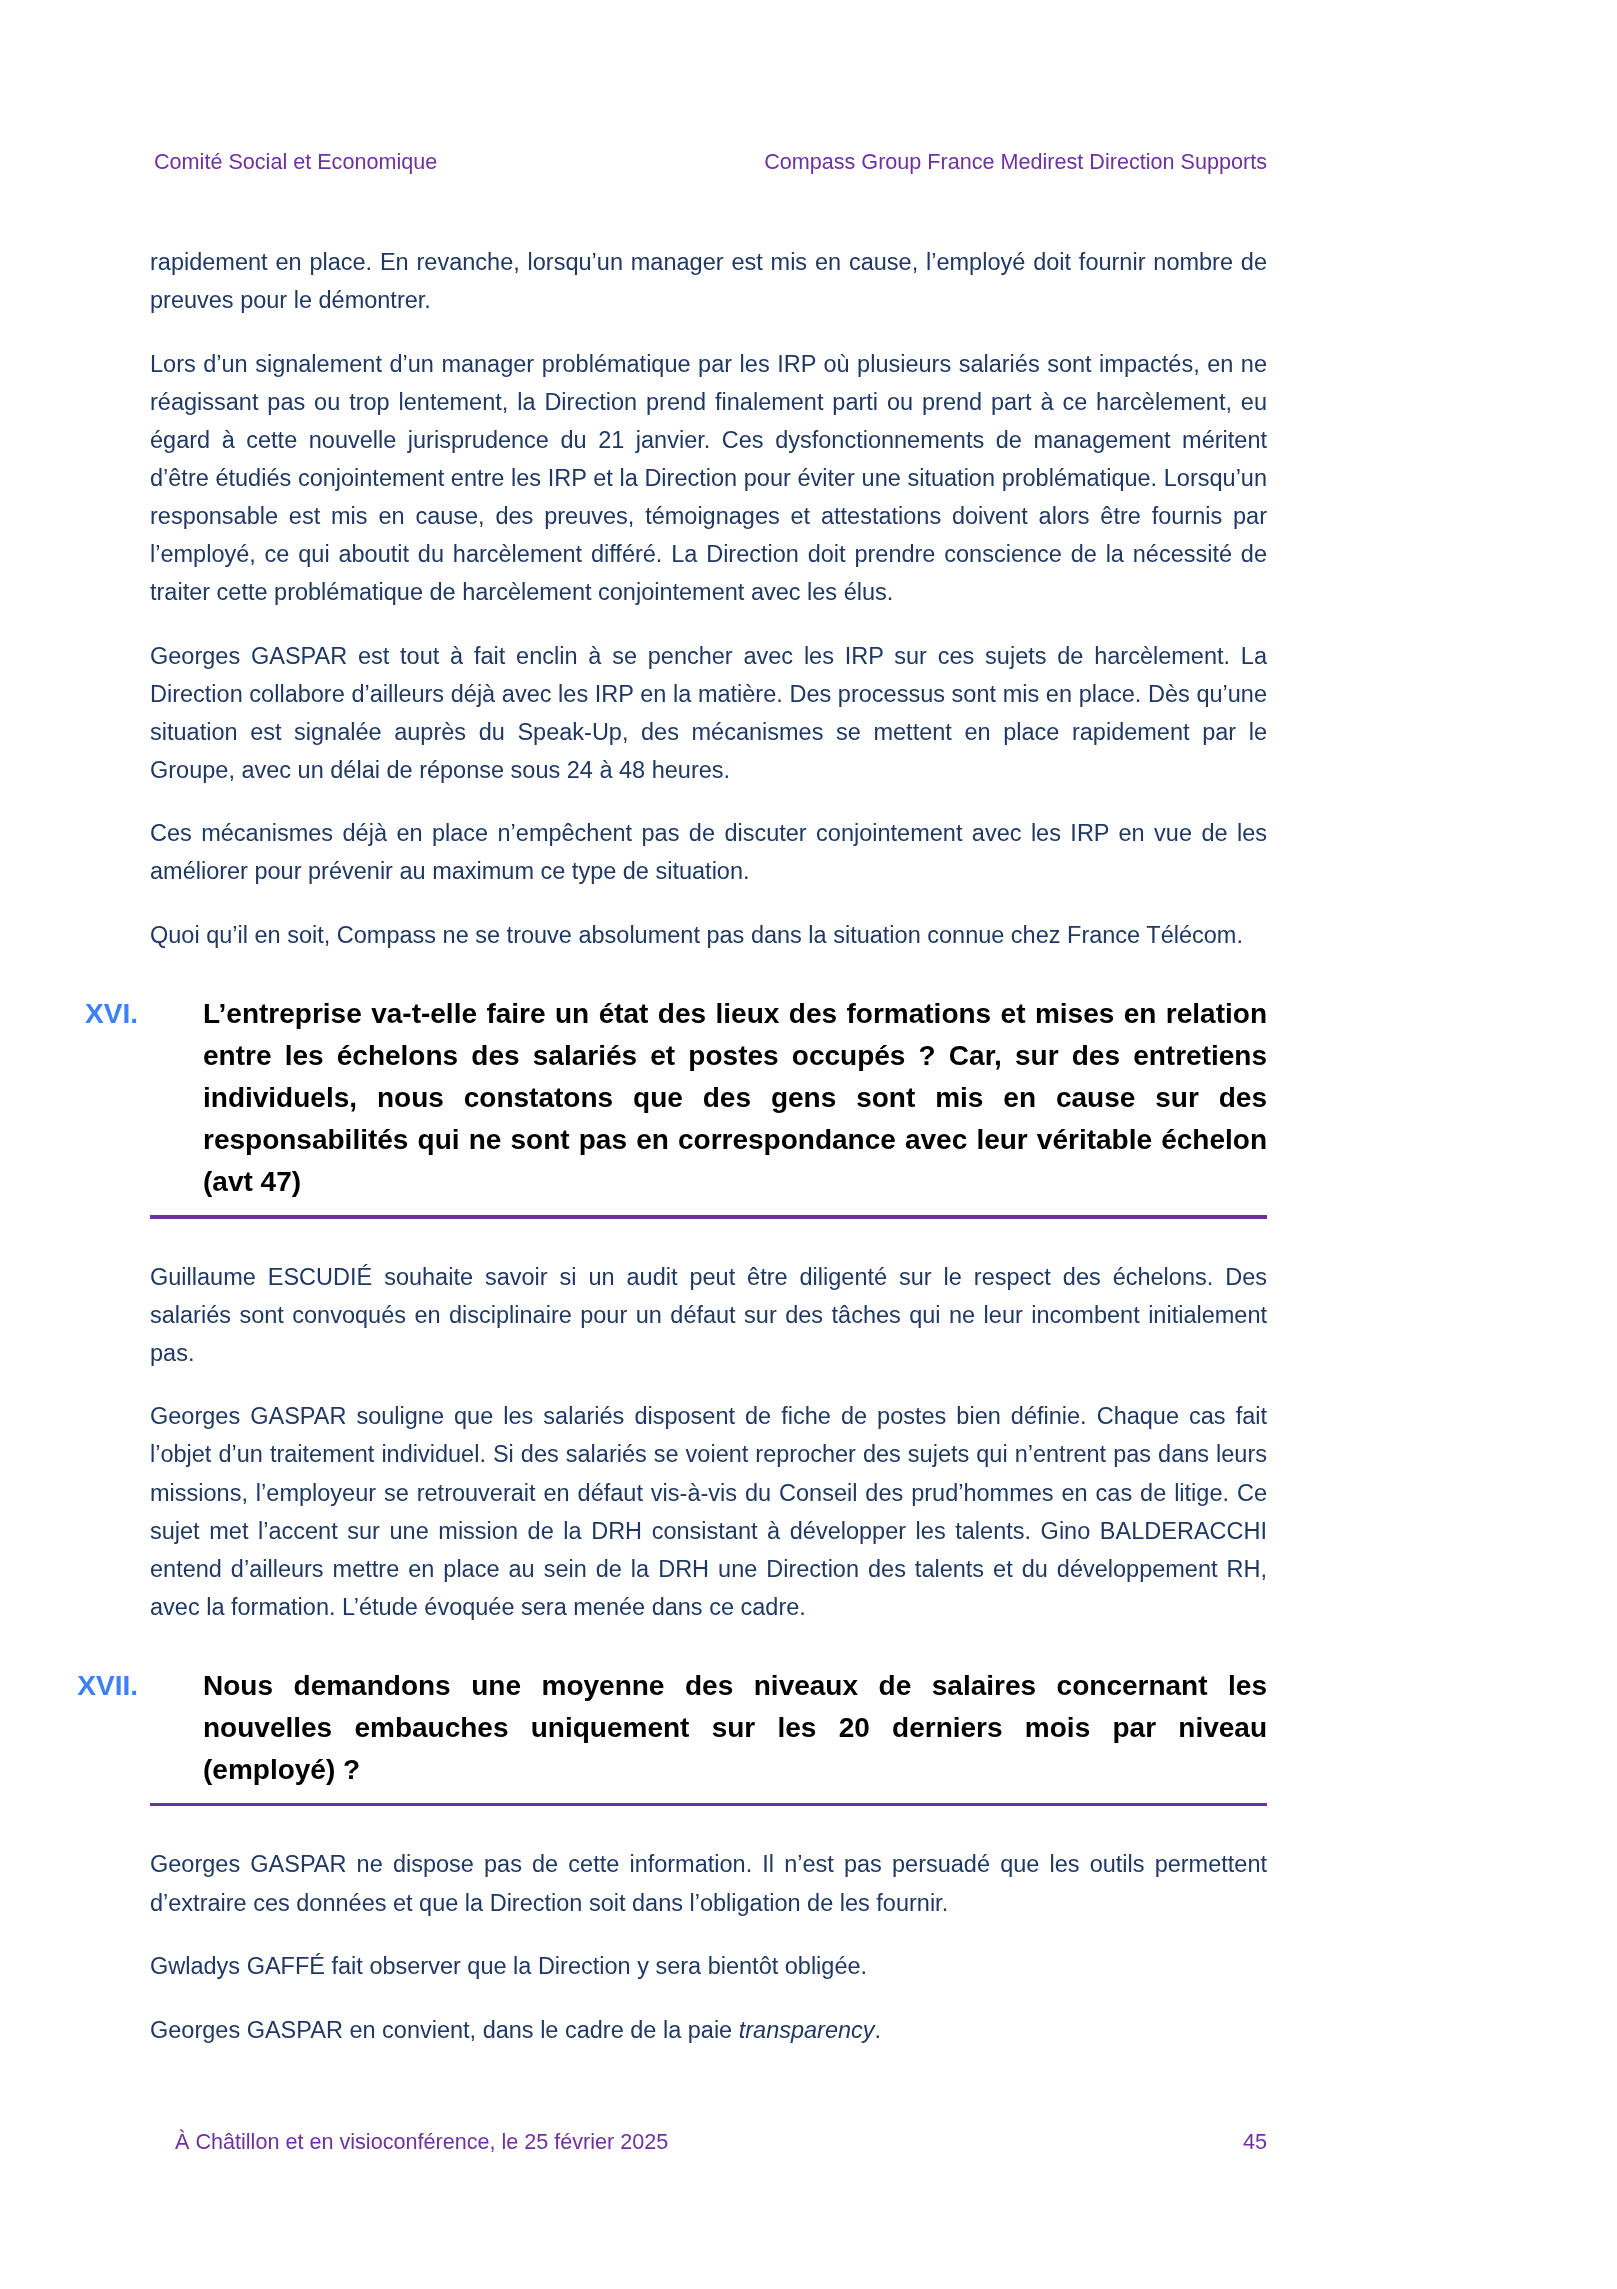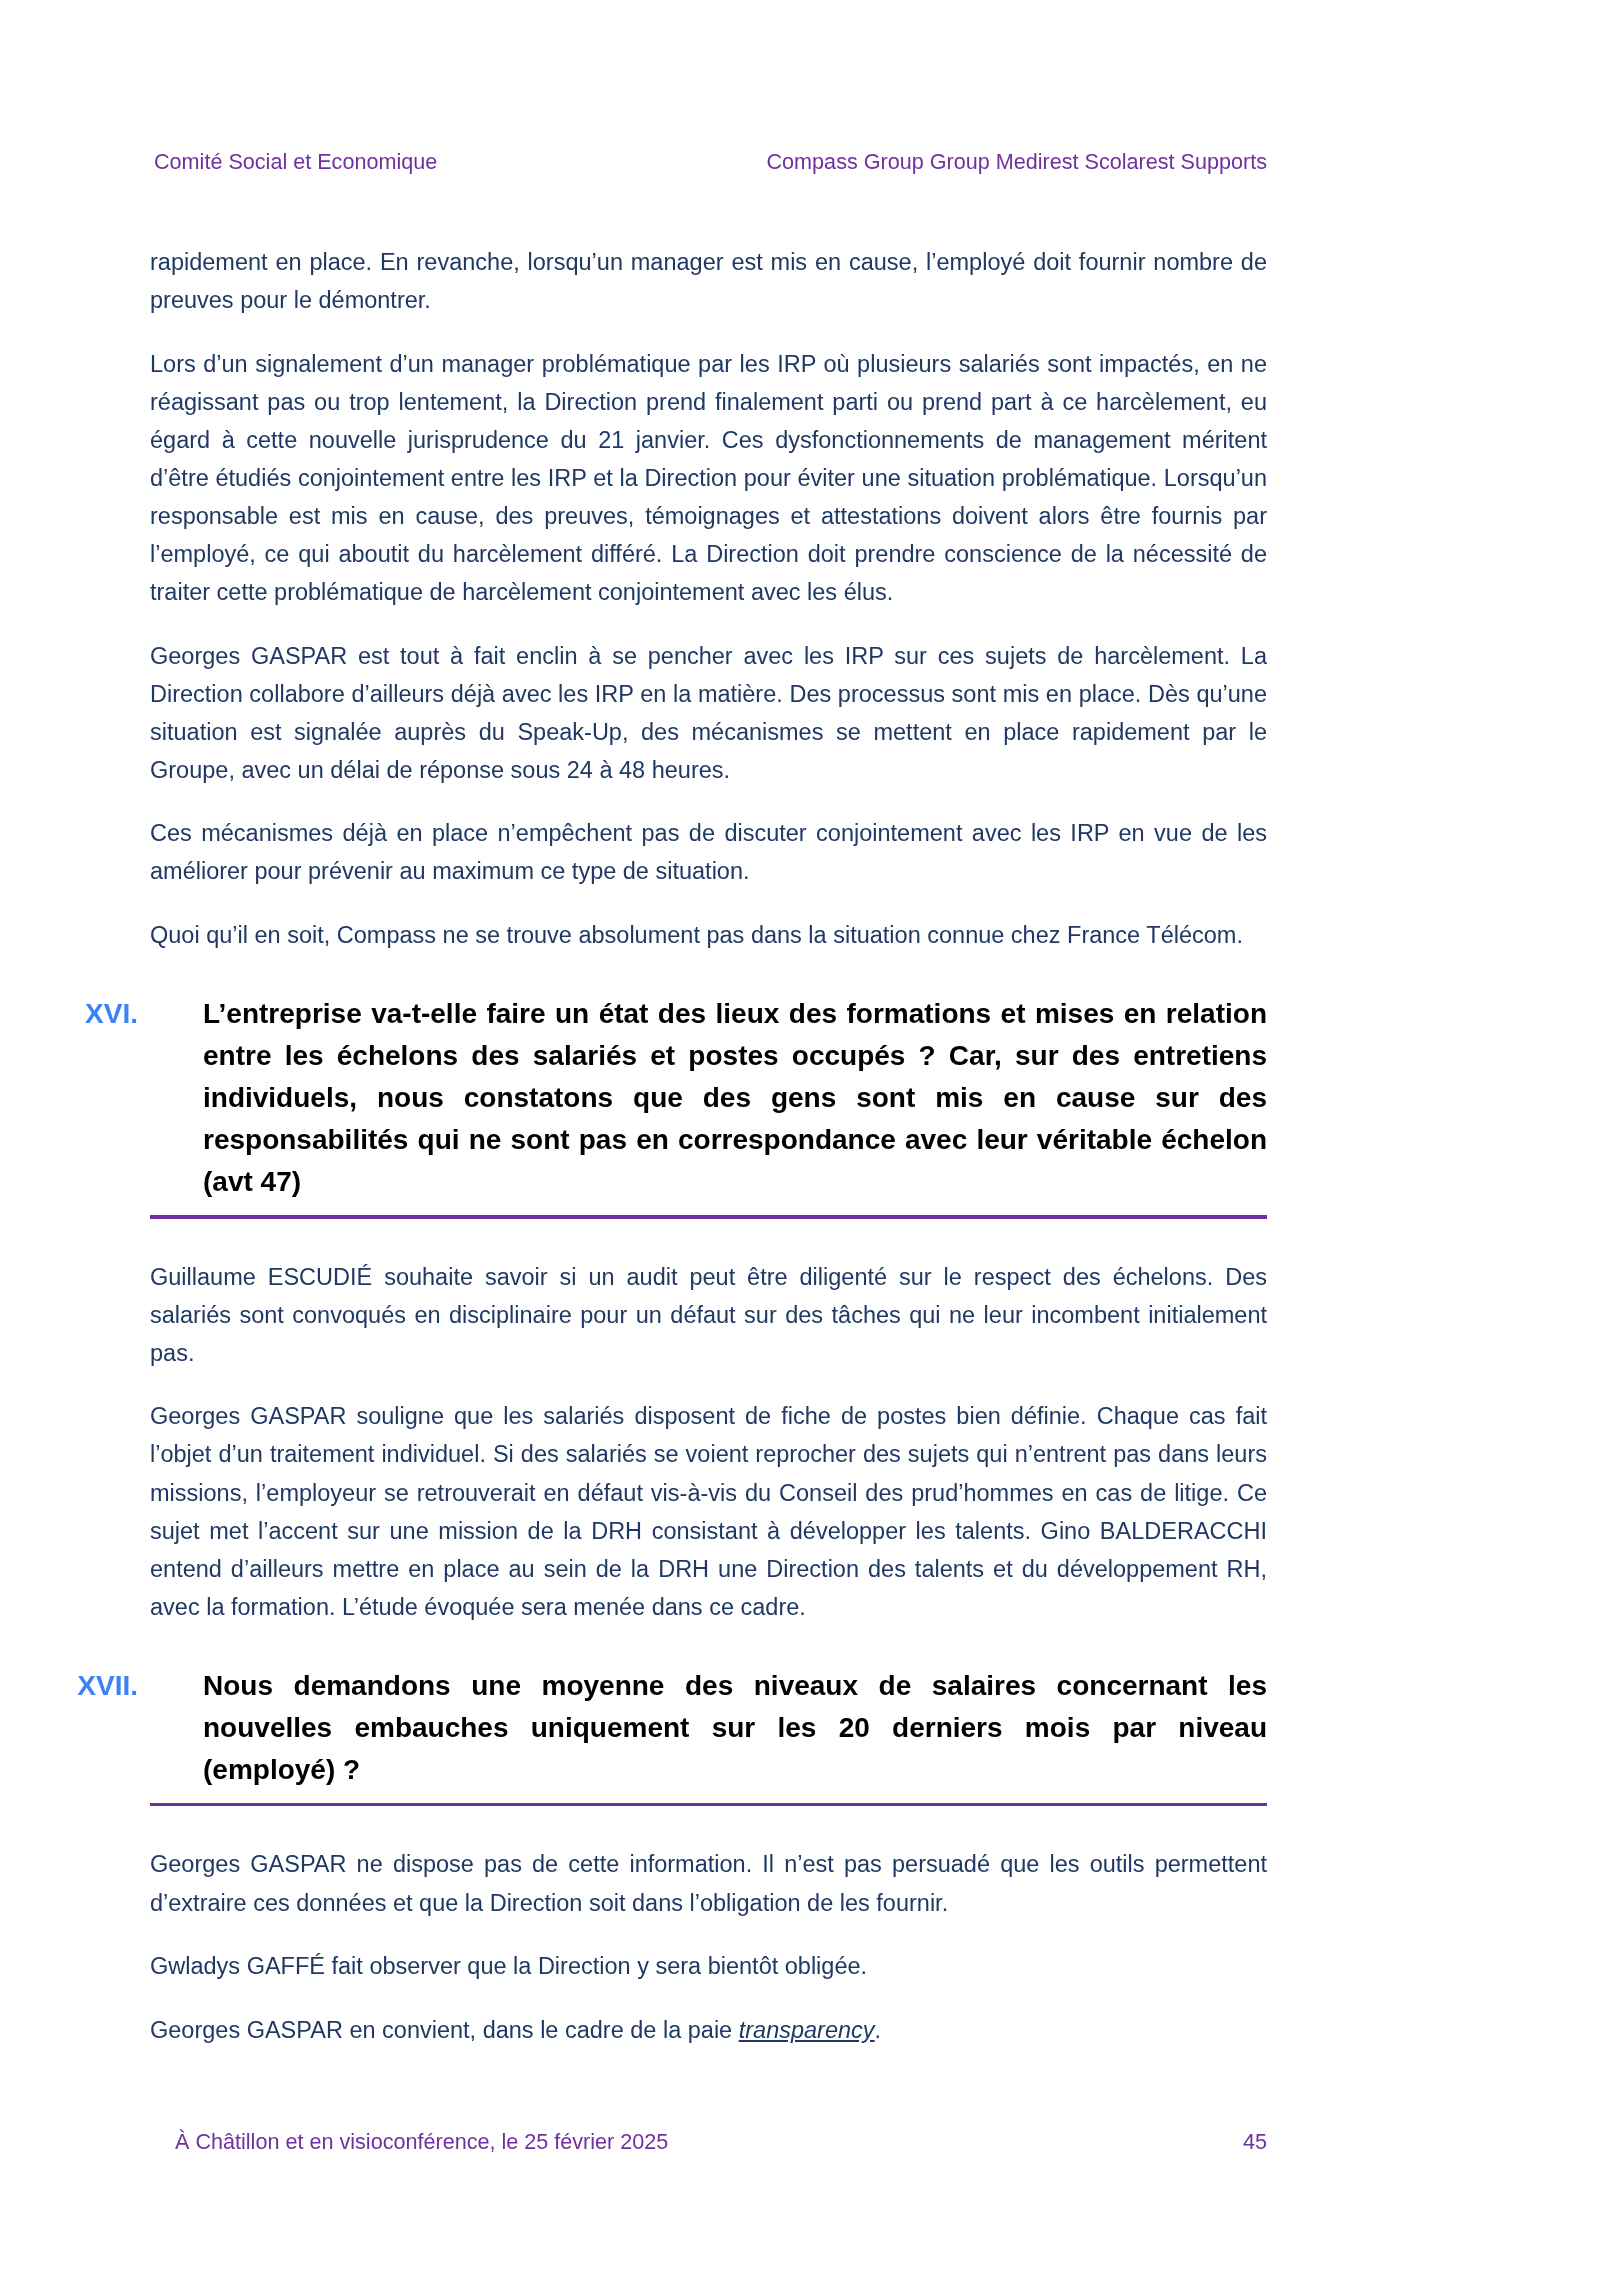--- a/index.html
+++ b/index.html
@@ -72,31 +72,30 @@
     right: 140px;
     display: flex;
     justify-content: space-between;
     align-items: baseline;
     font-size: 21.6px;
     color: #7030A0;
     margin-left: 21px;
   }
   .italic {
     font-style: italic;
-    text-decoration: underline;
   }
 </style>
 </head>
 <body>
 
 <div class="page">
 
   <header class="page-header">
     <span>Comité Social et Economique</span>
-    <span>Compass Group Group Medirest Scolarest Supports</span>
+    <span>Compass Group France Medirest Direction Supports</span>
   </header>
 
   <main class="content">
 
     <p>rapidement en place. En revanche, lorsqu’un manager est mis en cause, l’employé doit fournir nombre de preuves pour le démontrer.</p>
 
     <p>Lors d’un signalement d’un manager problématique par les IRP où plusieurs salariés sont impactés, en ne réagissant pas ou trop lentement, la Direction prend finalement parti ou prend part à ce harcèlement, eu égard à cette nouvelle jurisprudence du 21 janvier. Ces dysfonctionnements de management méritent d’être étudiés conjointement entre les IRP et la Direction pour éviter une situation problématique. Lorsqu’un responsable est mis en cause, des preuves, témoignages et attestations doivent alors être fournis par l’employé, ce qui aboutit du harcèlement différé. La Direction doit prendre conscience de la nécessité de traiter cette problématique de harcèlement conjointement avec les élus.</p>
 
     <p>Georges GASPAR est tout à fait enclin à se pencher avec les IRP sur ces sujets de harcèlement. La Direction collabore d’ailleurs déjà avec les IRP en la matière. Des processus sont mis en place. Dès qu’une situation est signalée auprès du Speak-Up, des mécanismes se mettent en place rapidement par le Groupe, avec un délai de réponse sous 24 à 48 heures.</p>
 

